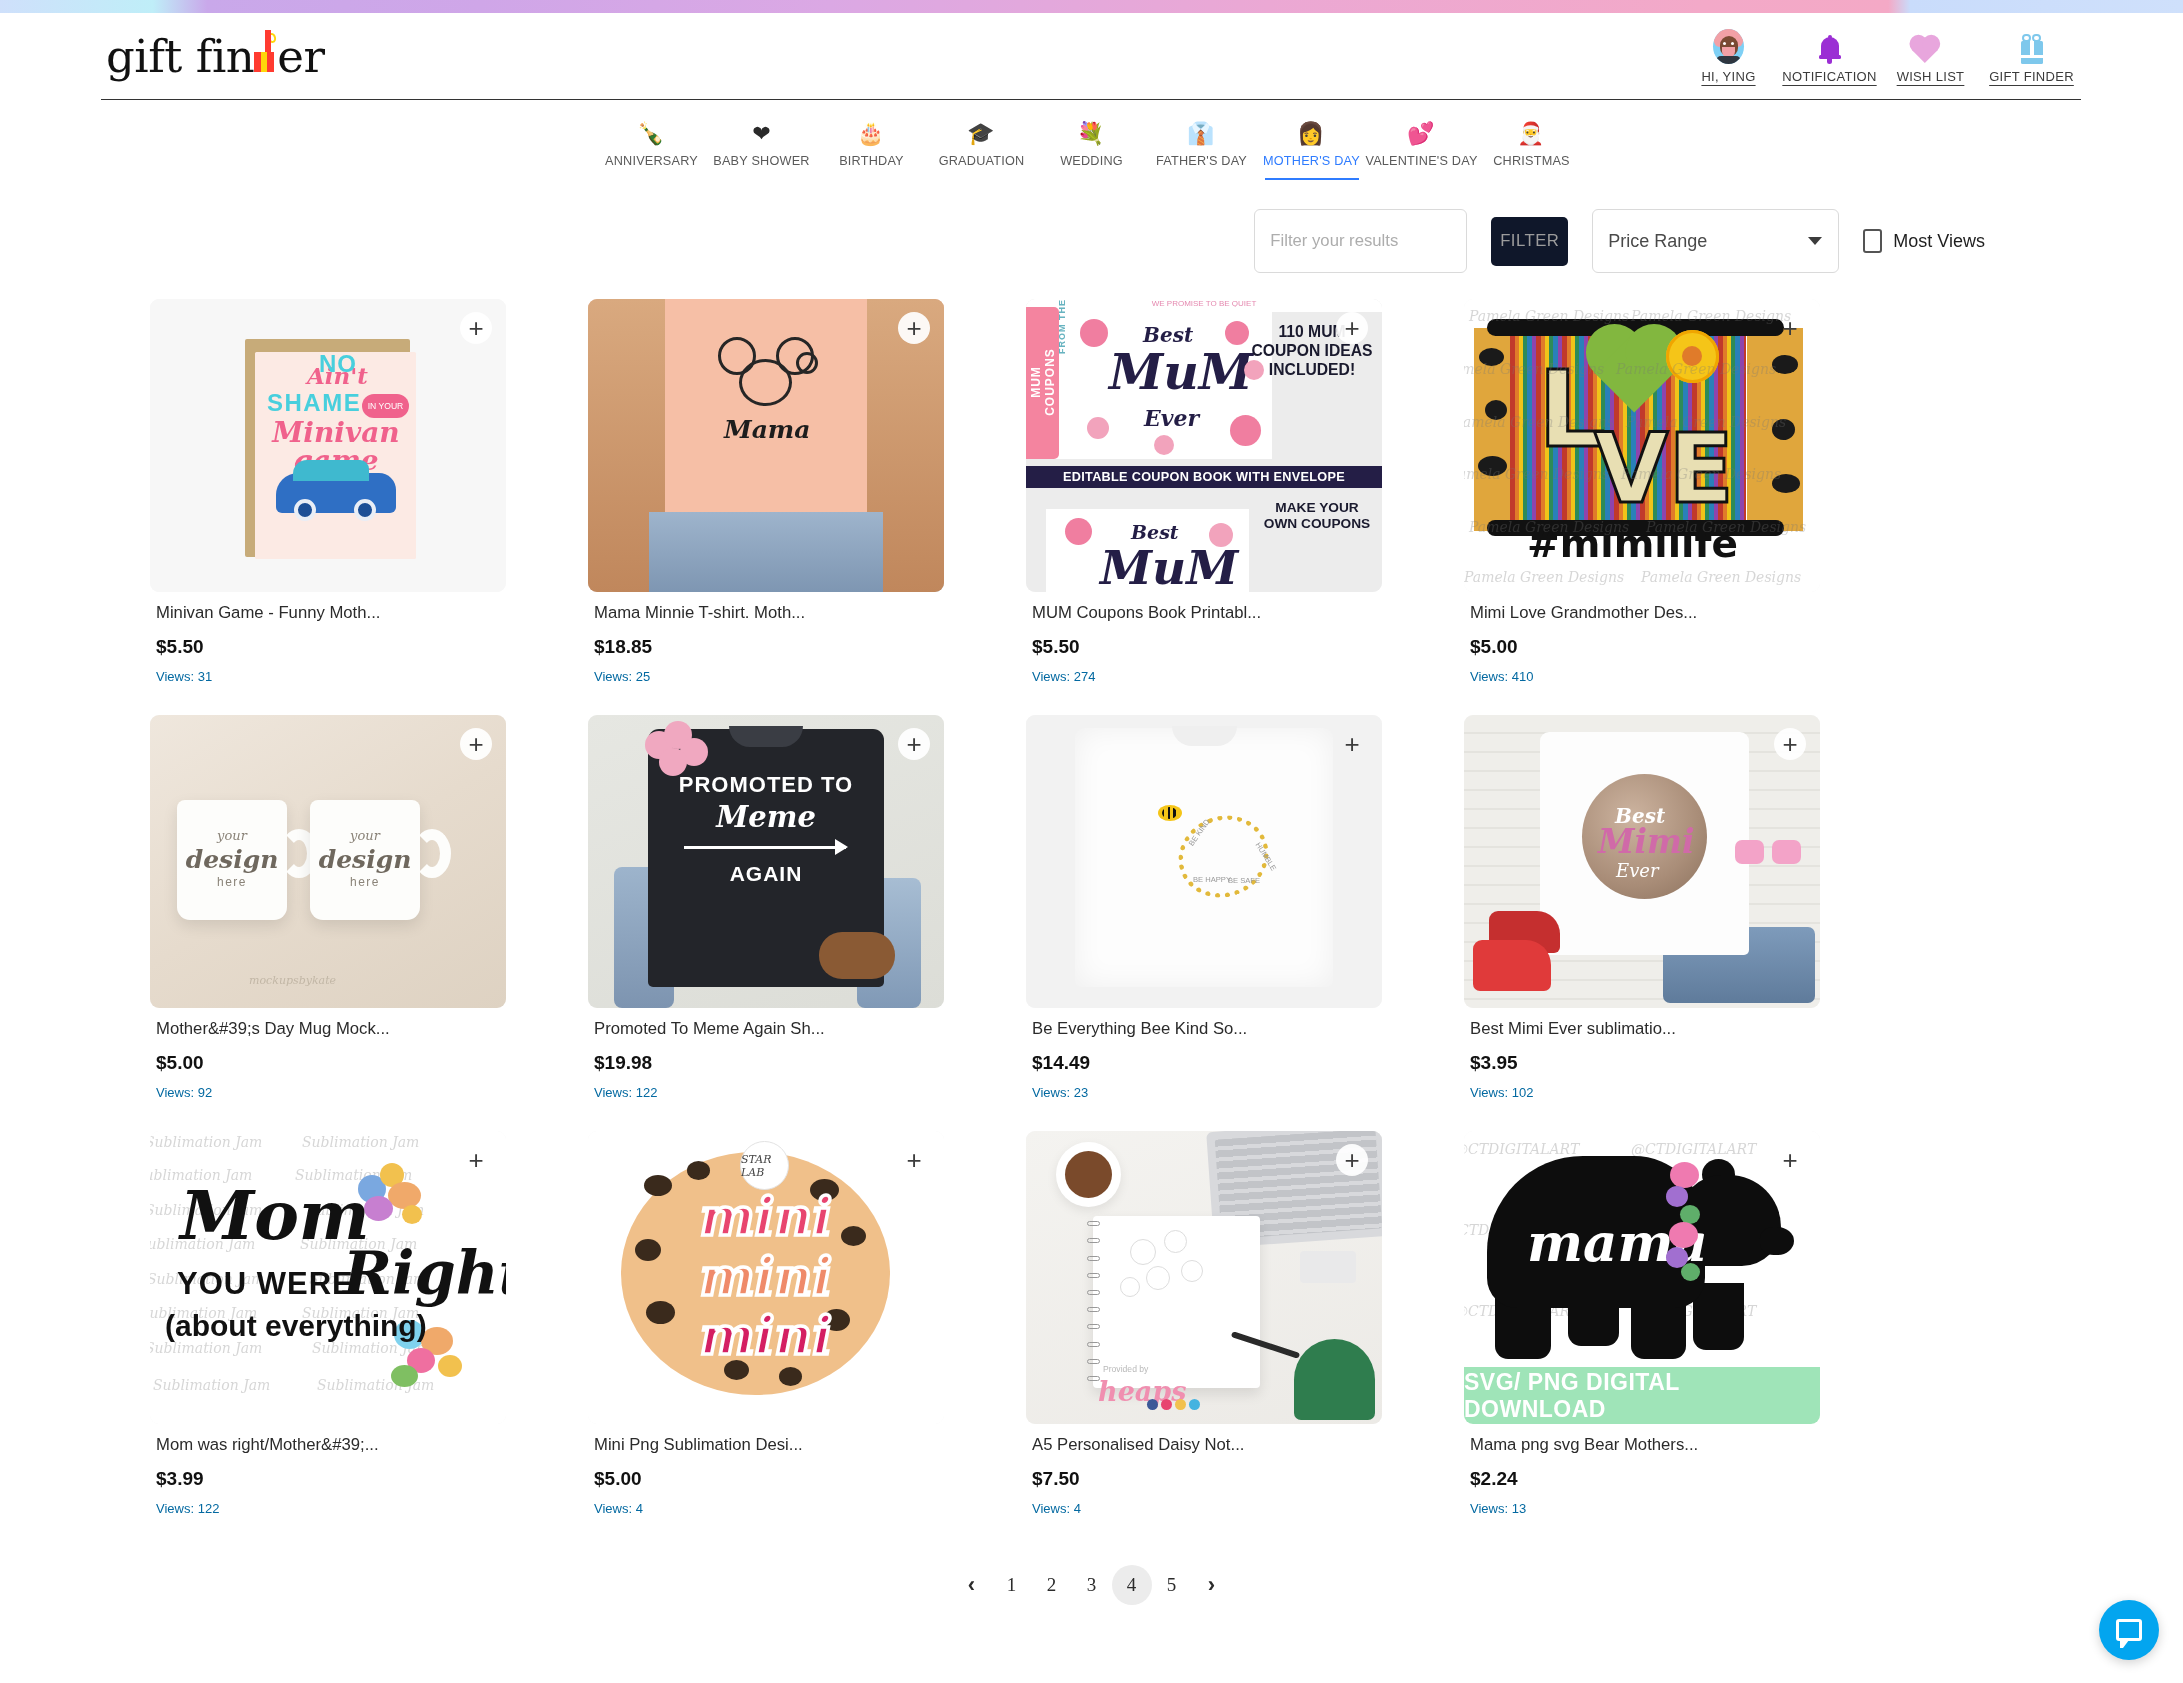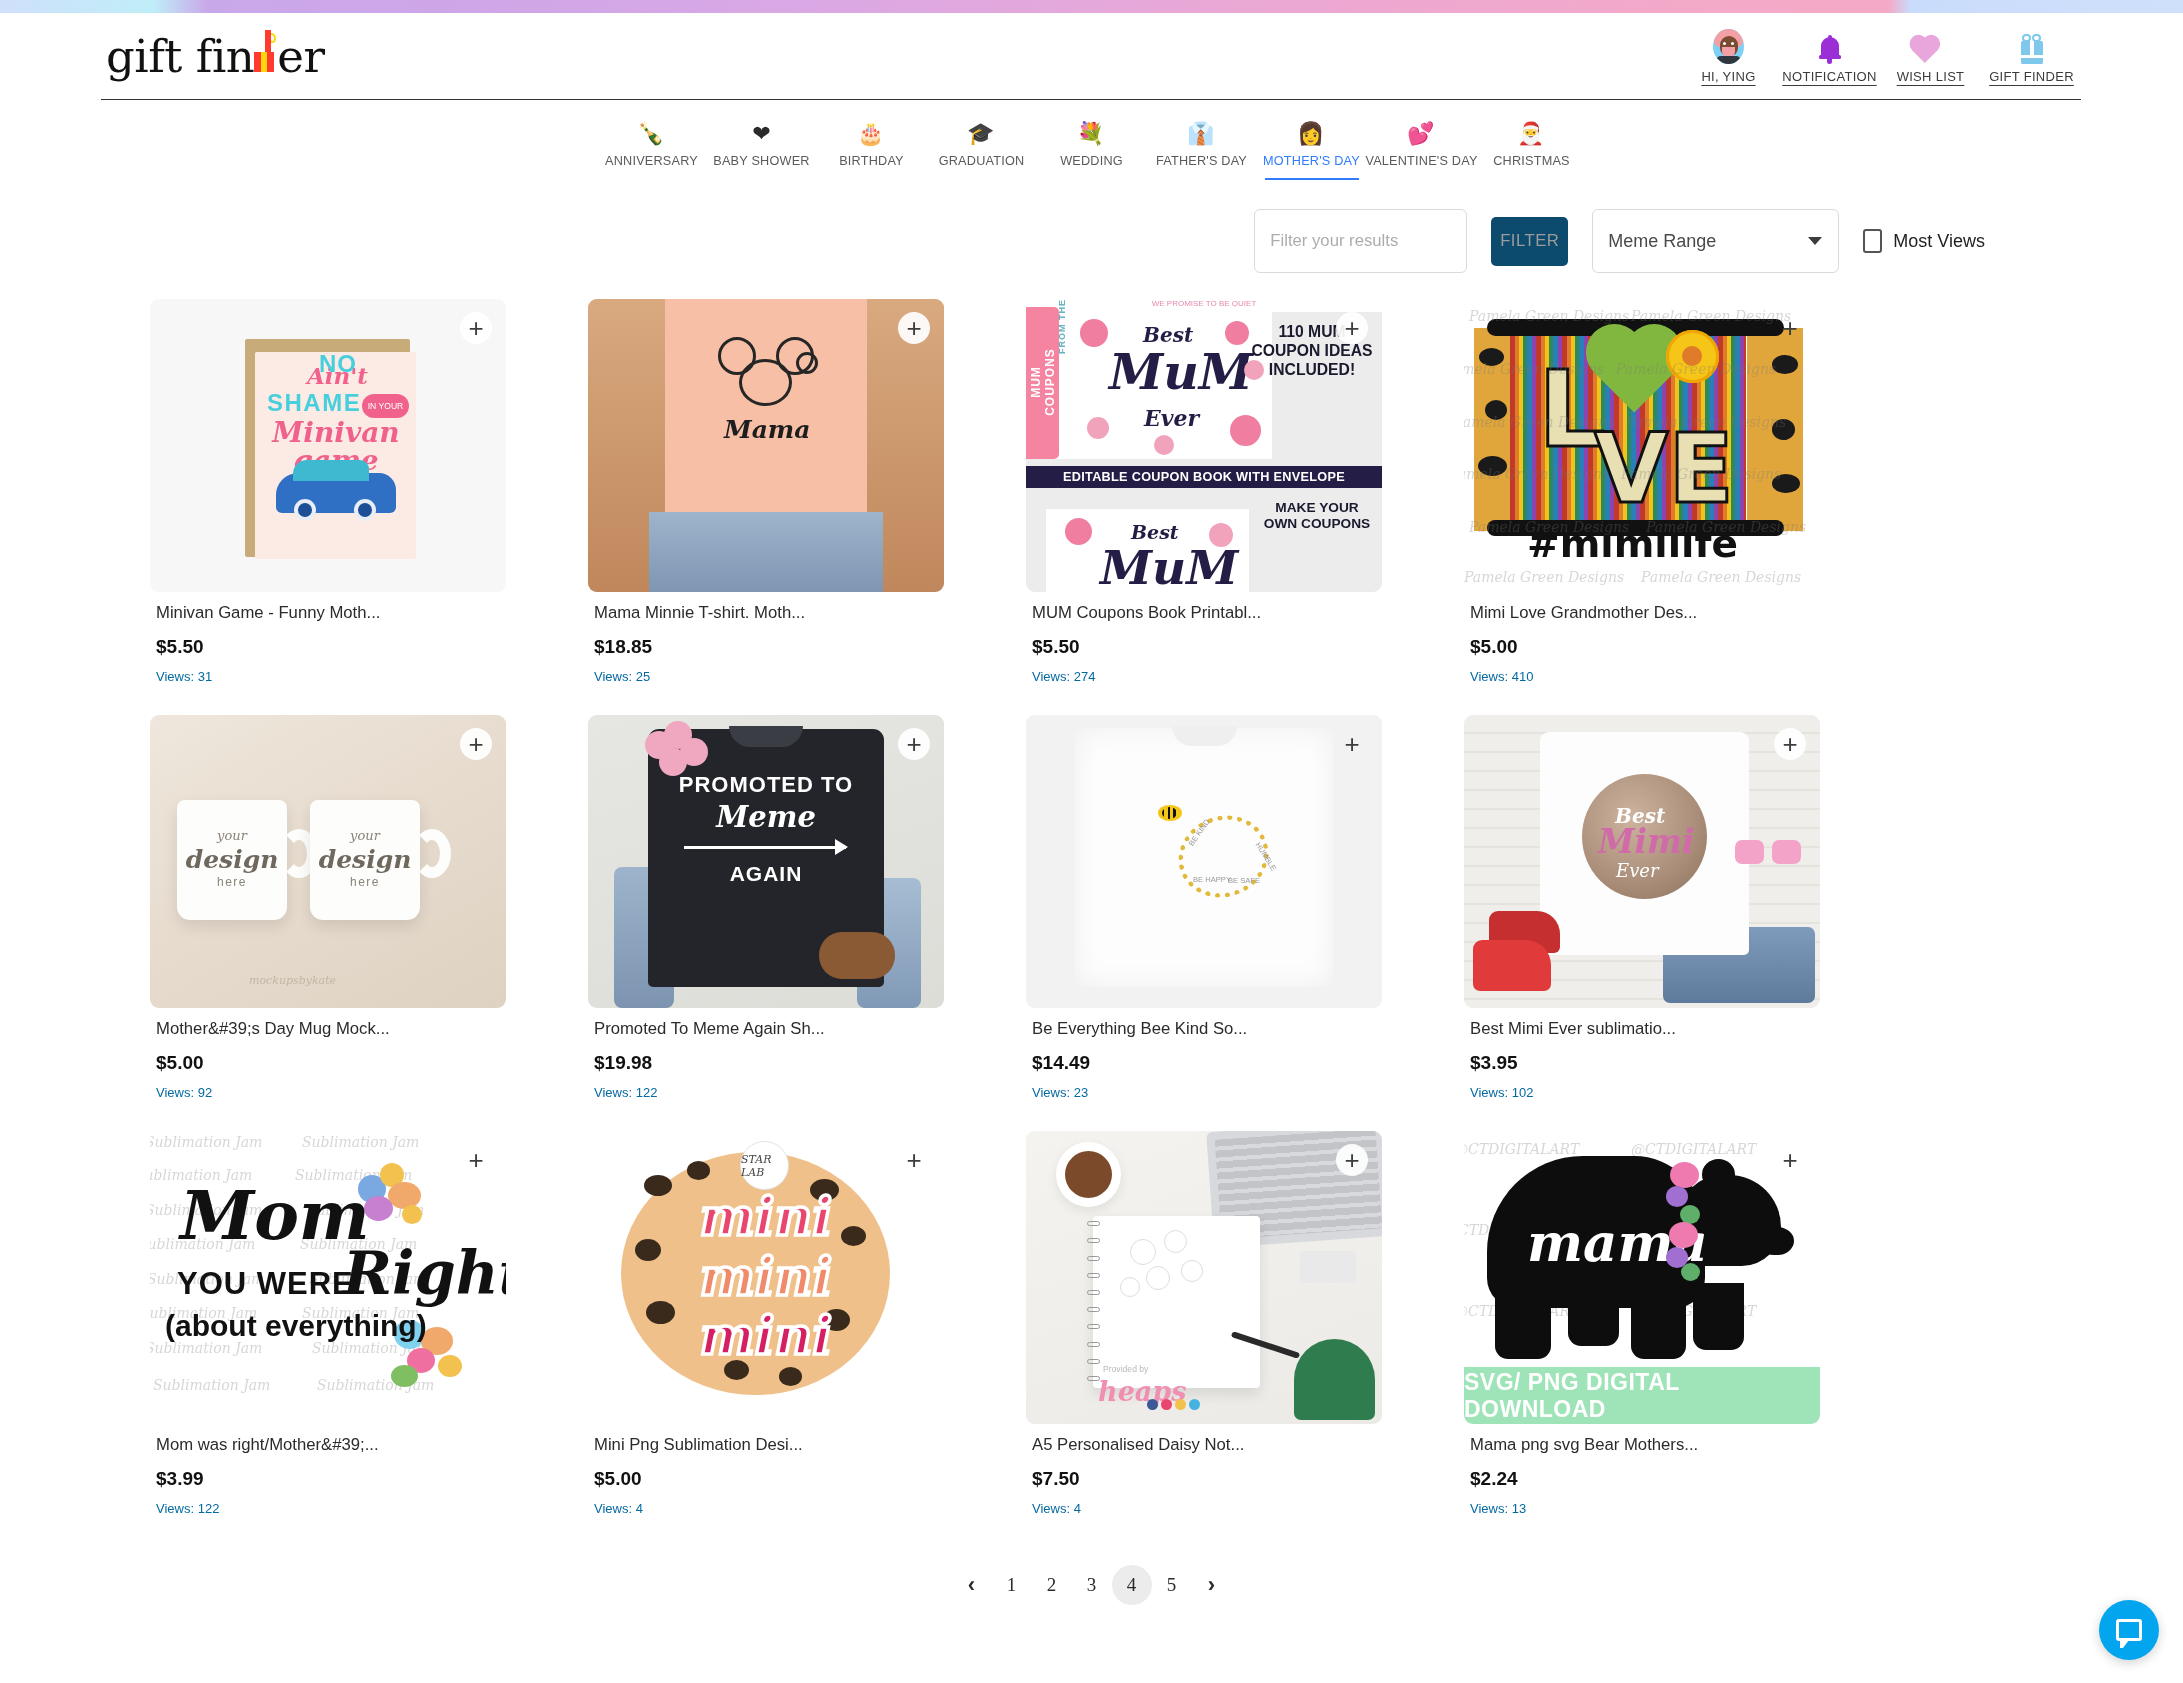--- a/index.html
+++ b/index.html
@@ -172,21 +172,21 @@
   .txtfield {
     width: 213px; height: 64px;
     border: 1px solid #dadada; border-radius: 6px;
     font-size: 16.7px; color: #3c3c3c; padding: 0 15px;
     background: #fff; outline: none;
     font-family: "Liberation Sans", sans-serif;
   }
   .txtfield::placeholder { color: #adadad; }
   .filterbtn {
     width: 77px; height: 49px; border: none; border-radius: 5px;
-    background: #0c4a6e; color: #9c9c9c;
+    background: #0f172a; color: #9c9c9c;
     font-size: 16.7px; letter-spacing: 0.5px; cursor: pointer;
     font-family: "Liberation Sans", sans-serif;
   }
   .selectwrap { position: relative; width: 247px; height: 64px; }
   .selectbox {
     width: 100%; height: 100%;
     border: 1px solid #dadada; border-radius: 6px; background: #fff;
     display: flex; align-items: center; padding: 0 15px;
     font-size: 18px; color: #4a4a4a; cursor: pointer;
   }
@@ -658,21 +658,21 @@
     <span class="cicon">🎅</span>
     <span class="clabel">CHRISTMAS</span>
   </div>
 </div>
 
 <div class="filterrow">
   <input class="txtfield" value="" placeholder="Filter your results" style="">
   <button class="filterbtn">FILTER</button>
   <div class="selectwrap">
     <div class="selectbox">
-      <span>Meme Range</span>
+      <span>Price Range</span>
     </div>
     <span class="caret"></span>
   </div>
   <div class="chkwrap">
     <span class="chkbox"></span>
     <span class="chklbl">Most Views</span>
   </div>
 </div>
 
 <div class="grid">

